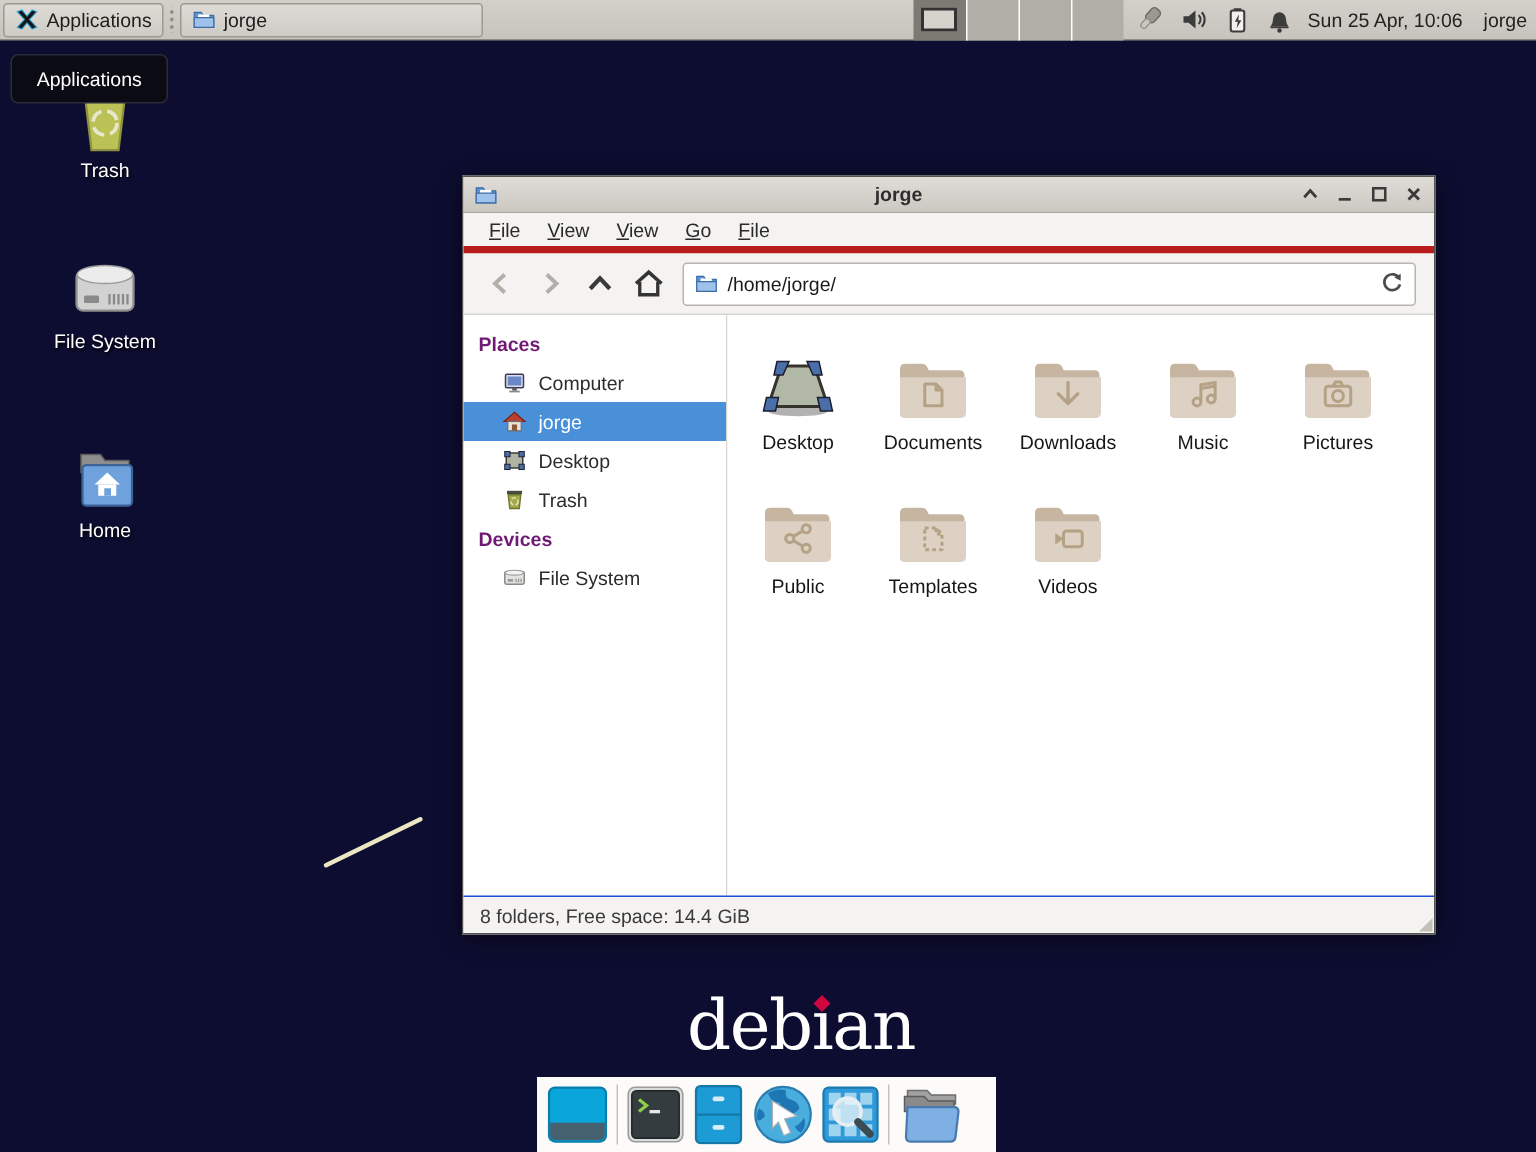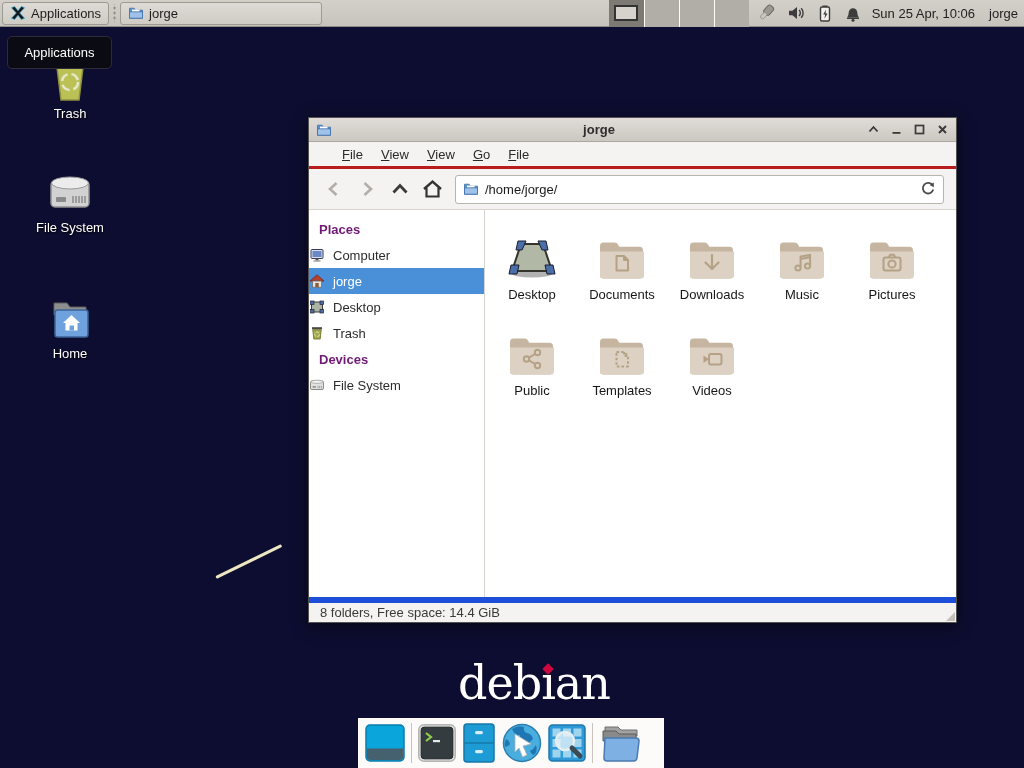--- a/index.html
+++ b/index.html
@@ -59,47 +59,47 @@
   
   .window { position:absolute; left:308px; top:117px; width:649px; height:506px;
             background:#fff; border:1px solid #55534f; box-shadow:0 3px 14px rgba(0,0,0,.55);
             z-index:20; display:flex; flex-direction:column; }
   .titlebar { height:24px; background:linear-gradient(#e0ddd8,#cbc8c2);
               border-bottom:1px solid #aaa79f; display:flex; align-items:center; padding:0 7px; }
   .titlebar .title { flex:1; text-align:center; font-size:13px; font-weight:bold; color:#2d2d2d; }
   .win-controls { display:flex; gap:9px; }
   .win-controls .wc { width:14px; height:14px; display:flex; align-items:center; justify-content:center; }
 
-  .menubar { height:27px; background:#f4f3f1; display:flex; align-items:center; padding-left:24px;
-             border-bottom:3px solid #b91c1c; }
+  .menubar { height:27px; background:#f4f3f1; display:flex; align-items:center; padding-left:8px;
+             border-bottom:5px solid #b91c1c; }
   .menu-item { display:inline-block; font-size:13px; color:#2a2a2a; padding:4px 9px; }
   .menu-item::first-letter { text-decoration:underline; }
 
   .toolbar { height:41px; background:#f4f3f1; border-bottom:1px solid #d8d5d0;
              display:flex; align-items:center; padding:0 8px; gap:0; }
   .tb-btn { width:33px; height:30px; display:flex; align-items:center; justify-content:center; }
   .pathbar { flex:1; height:29px; margin-left:6px; margin-right:4px; background:#fff;
              border:1px solid #b8b5af; border-radius:3px; display:flex; align-items:center;
              padding:0 7px; gap:6px; }
   .pathbar .ptext { flex:1; font-size:13px; color:#1a1a1a; }
 
   .body-row { flex:1; display:flex; min-height:0; }
   .sidebar { width:176px; background:#fff; border-right:1px solid #d8d5d0; padding-top:6px; }
   .sb-header { font-size:13px; font-weight:bold; color:#701a75; padding:6px 0 5px 10px; }
-  .sb-item { height:26px; display:flex; align-items:center; gap:8px; 
+  .sb-item { height:26px; display:flex; align-items:center; gap:8px; padding-left:26px;
              font-size:13px; color:#2c2c2c; }
   .sb-item.selected { color:#fff; }
 
   .fileview { flex:1; position:relative; background:#fff; padding:13px 0 0 2px;
               display:flex; flex-wrap:wrap; align-content:flex-start; }
   .fcell { width:90px; height:96px; display:flex; flex-direction:column; align-items:center; }
   .fcell .ficon { height:58px; display:flex; align-items:flex-end; justify-content:center; }
   .fcell .flbl { font-size:13px; color:#161616; margin-top:6px; }
 
-  .statusbar { height:25px; background:#f4f3f1; border-top:6px solid #1d4ed8;
+  .statusbar { height:25px; background:#f4f3f1; border-top:1px solid #1d4ed8;
                font-size:13px; color:#3a3a3a; display:flex; align-items:center; padding-left:11px;
                position:relative; }
   .grip { position:absolute; right:1px; bottom:1px; width:0; height:0;
           border-left:9px solid transparent; border-bottom:9px solid #c3c0ba; }
 
   
   .dock { position:absolute; left:358px; top:718px; width:306px; height:50px;
           background:#fcfbfa; display:flex; align-items:center; gap:6px; padding:0 7px; z-index:30; }
   .dock-sep { width:1px; height:40px; background:#c6c3bd; }
   .dock-item { display:flex; align-items:center; justify-content:center; }

